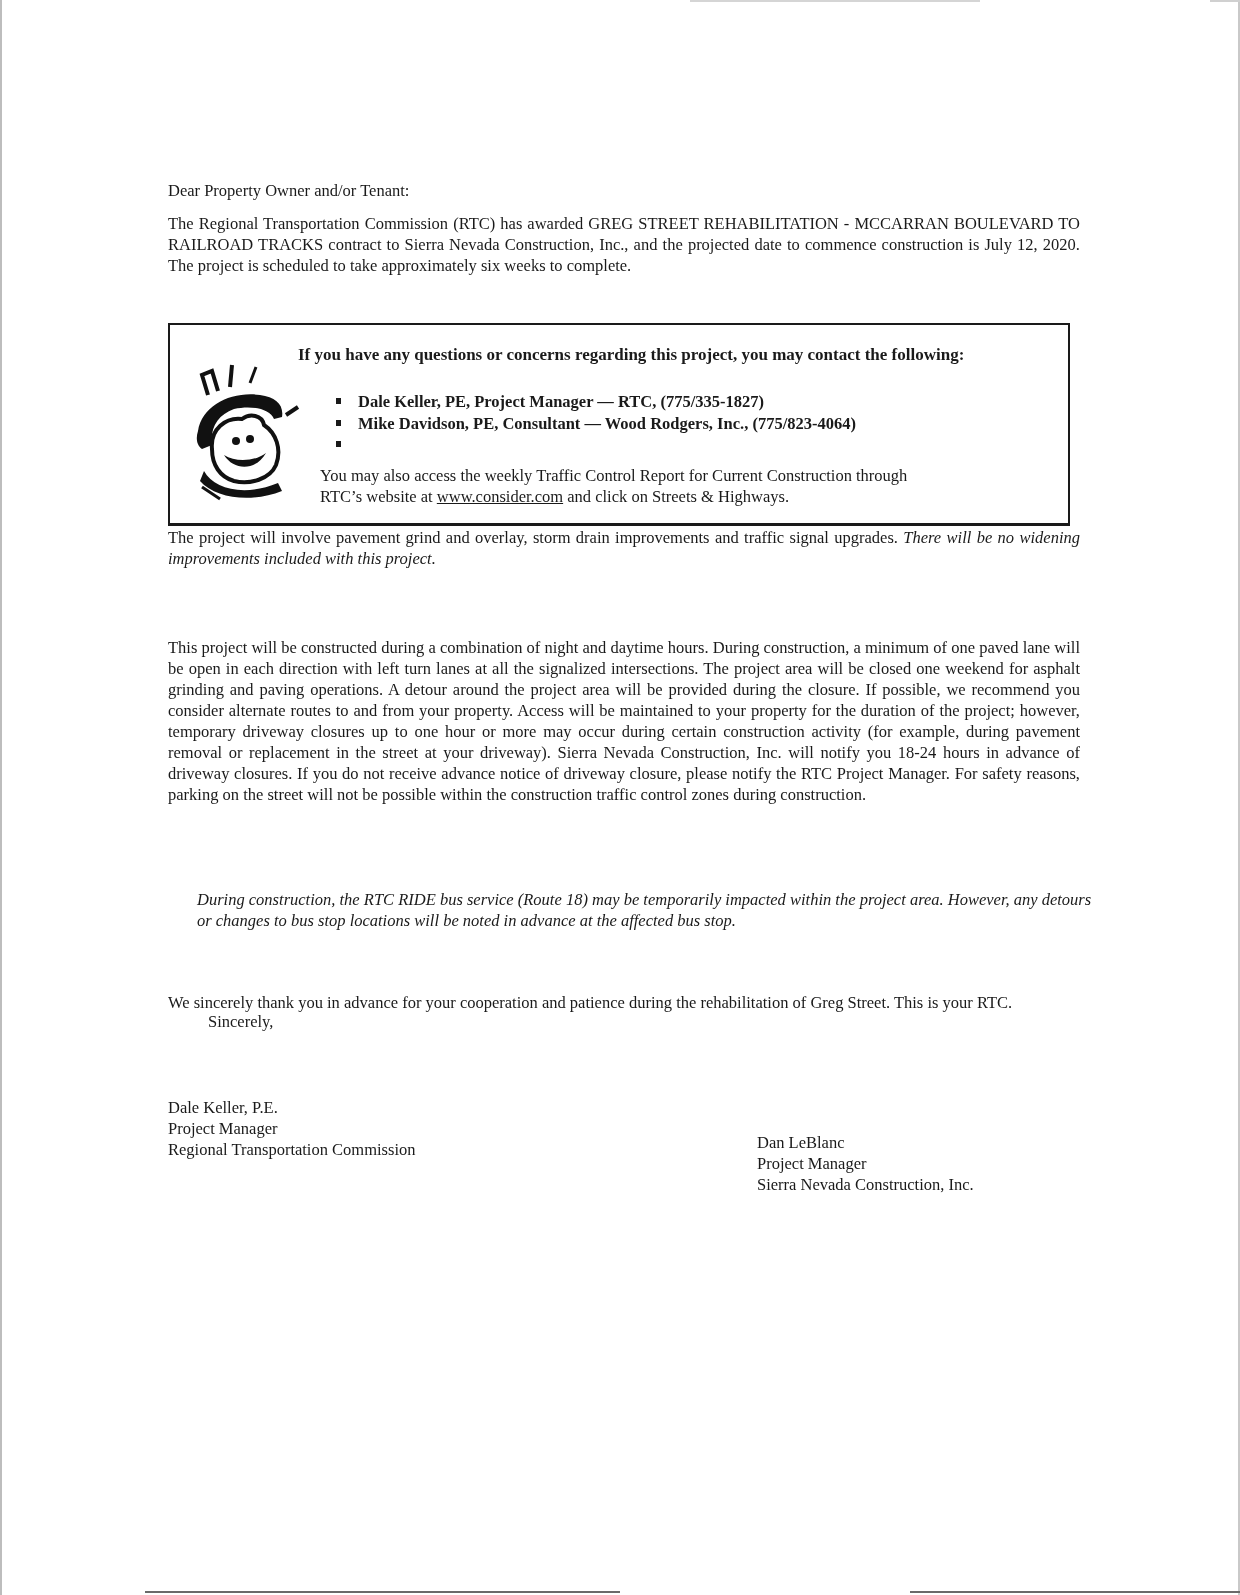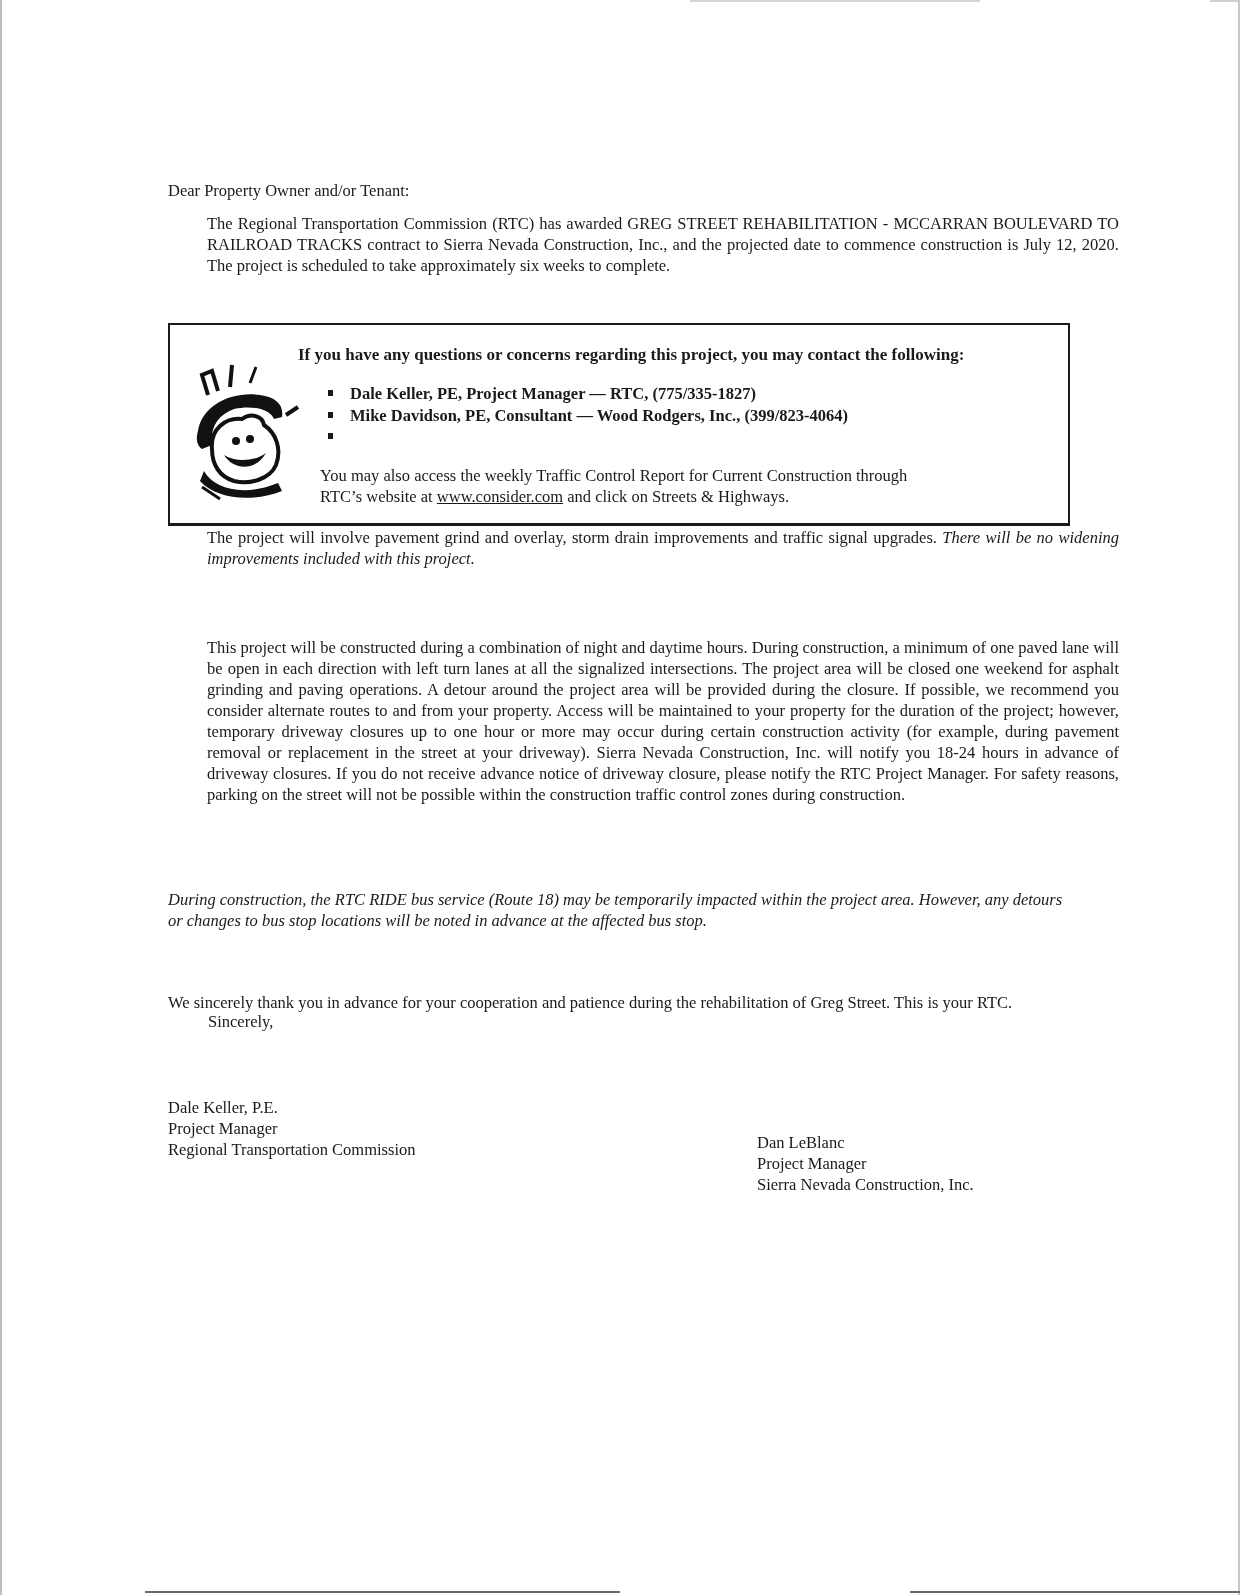--- a/index.html
+++ b/index.html
@@ -8,42 +8,42 @@
       font-family: "Liberation Serif", serif; color: #1a1a1a;
     }
     .page-edge-left { position: absolute; left: 0; top: 0; width: 2px; height: 1595px; background: #bdbdbd; }
     .page-edge-right { position: absolute; right: 0; top: 0; width: 2px; height: 1595px; background: #c9c9c9; }
     .scan-top { position: absolute; top: 0; left: 690px; width: 290px; height: 2px; background: #d5d5d5; }
     .scan-top2 { position: absolute; top: 0; left: 1210px; width: 30px; height: 2px; background: #d0d0d0; }
     .scan-bottom1 { position: absolute; bottom: 2px; left: 145px; width: 475px; height: 2px; background: #6a6a6a; }
     .scan-bottom2 { position: absolute; bottom: 2px; left: 910px; width: 330px; height: 2px; background: #6a6a6a; }
 
     .text { position: absolute; left: 168px; width: 912px; font-size: 16.5px; line-height: 21px; }
-    .justify { text-align: justify; text-align-last: left; margin-left: 39px; }
+    .justify { text-align: justify; text-align-last: left; }
     .salutation { top: 180px; }
     .para1 { top: 213px; }
 
     .contact-box {
       position: absolute; left: 168px; top: 323px; width: 898px; height: 198px;
       border: 2px solid #1a1a1a; border-bottom-width: 3px;
     }
     .box-heading {
       position: absolute; left: 128px; top: 20px; font-weight: bold; font-size: 17px; white-space: nowrap;
     }
-    .contact-list { position: absolute; left: 150px; top: 50px; margin: 8px; padding: 0; list-style: none; }
+    .contact-list { position: absolute; left: 150px; top: 50px; margin: 16px; padding: 0; list-style: none; }
     .contact-list li { font-weight: bold; font-size: 16.5px; line-height: 21.5px; white-space: nowrap; position: relative; padding-left: 22px; }
     .contact-list li .bullet { position: absolute; left: 0; top: 7px; width: 5px; height: 6px; background: #1a1a1a; }
     .box-note { position: absolute; left: 150px; top: 140px; font-size: 16.5px; line-height: 21px; white-space: nowrap; }
     .box-note a { color: #1a1a1a; text-decoration: underline; }
     .phone-illustration { position: absolute; left: 20px; top: 28px; width: 115px; height: 150px; }
 
     .para2 { top: 527px; }
     .para2 .line-italic { font-style: italic; }
     .para3 { top: 637px; }
-    .para4 { top: 889px; font-style: italic; }
+    .para4 { top: 889px; font-style: italic; margin-left: 29px; }
     .para5 { top: 992px; }
     .sincerely { top: 1011px; margin-left: 40px; }
     .signature-left { position: absolute; left: 168px; top: 1097px; font-size: 16.5px; line-height: 21px; }
     .signature-right { position: absolute; left: 757px; top: 1097px; font-size: 16.5px; line-height: 21px; margin-top: 35px; }
   </style>
 </head>
 <body>
 
 <div class="page-edge-left"></div>
 <div class="page-edge-right"></div>
@@ -74,21 +74,21 @@
     <path d="M34 102 C44 118 66 118 76 100 C66 108 46 110 34 102 Z" fill="#111"></path>
 
     <path d="M14 118 C24 136 54 144 88 130 L92 138 C62 150 26 146 10 128 Z" fill="#111"></path>
     <path d="M12 134 L30 146" stroke="#111" stroke-width="3"></path>
   </svg>
 
   <div class="box-heading">If you have any questions or concerns regarding this project, you may contact the following:</div>
 
   <ul class="contact-list">
     <li><span class="bullet"></span><span>Dale Keller, PE, Project Manager — RTC, (775/335-1827)</span></li>
-    <li><span class="bullet"></span><span>Mike Davidson, PE, Consultant — Wood Rodgers, Inc., (399/823-4064)</span></li>
+    <li><span class="bullet"></span><span>Mike Davidson, PE, Consultant — Wood Rodgers, Inc., (775/823-4064)</span></li>
     <li><span class="bullet"></span></li>
   </ul>
 
   <div class="box-note">
     <div>You may also access the weekly Traffic Control Report for Current Construction through</div>
     <div><span>RTC’s website at </span><a>www.consider.com</a><span> and click on Streets &amp; Highways.</span></div>
   </div>
 </div>
 
 <div class="text justify para2">

